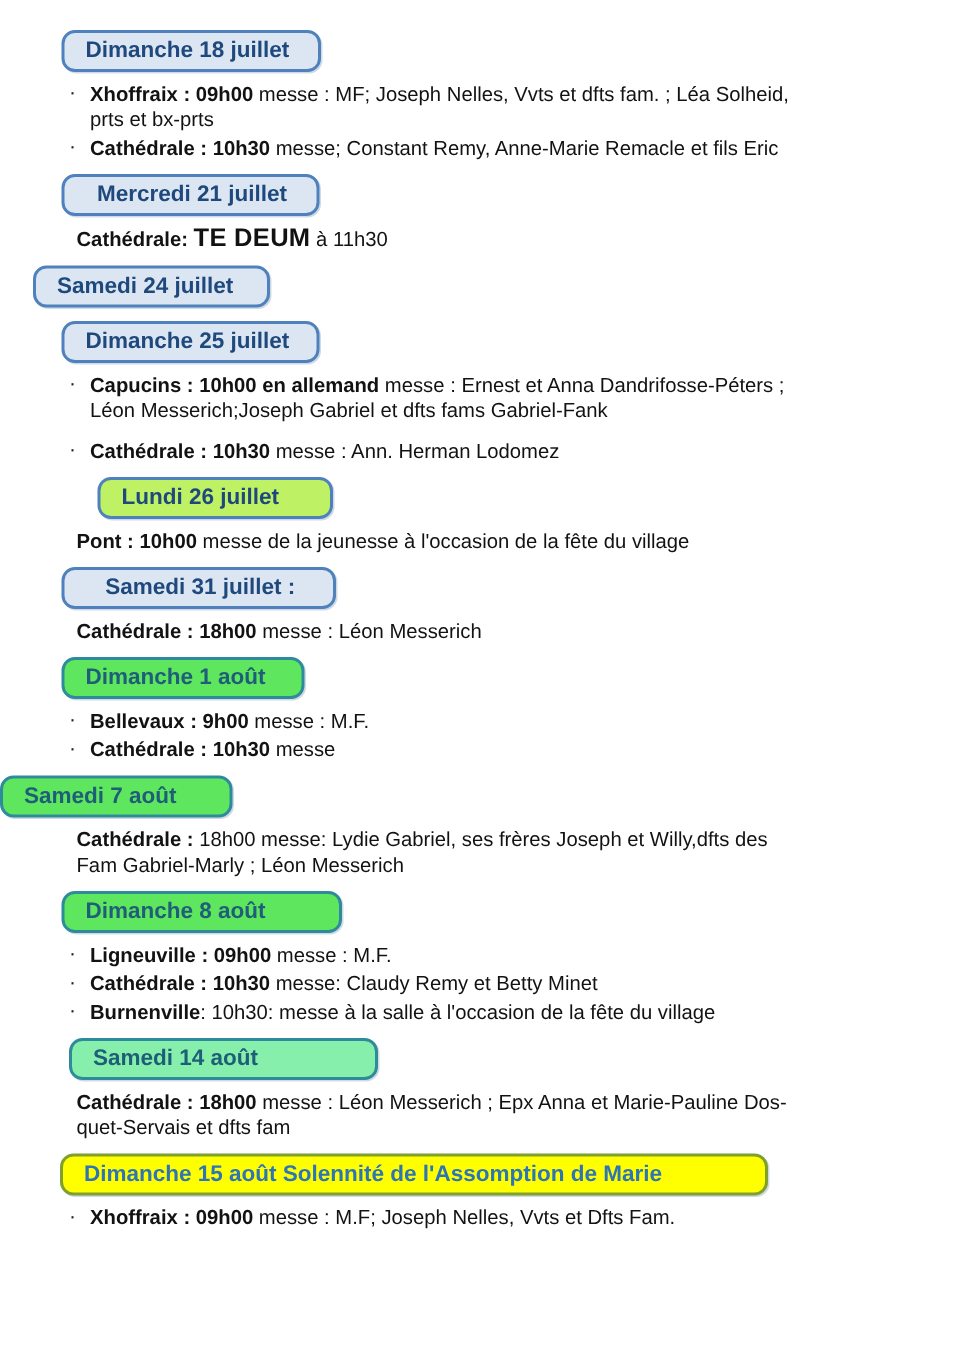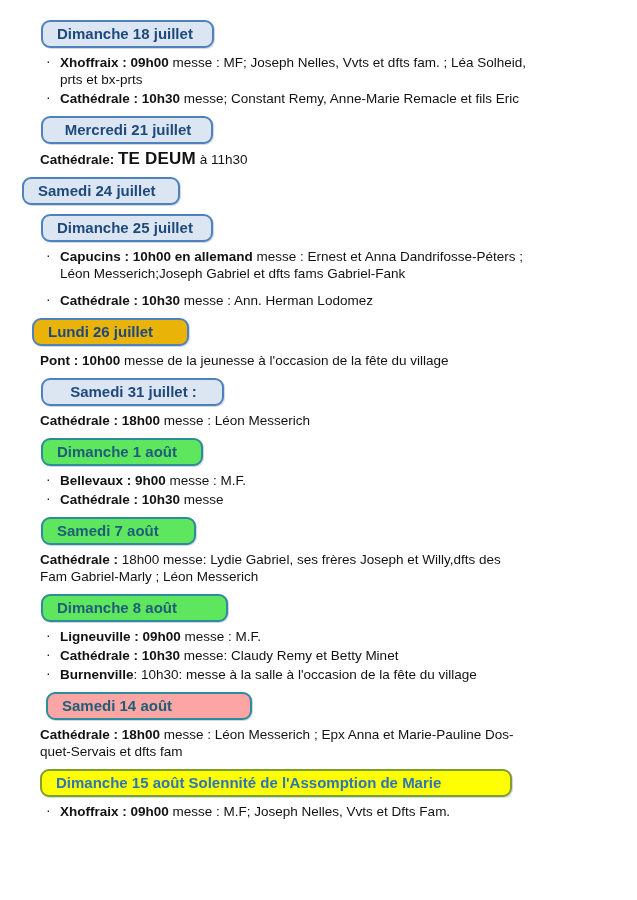--- a/index.html
+++ b/index.html
@@ -12,42 +12,42 @@
   .section{margin:0 0 9px 0;}
   .pill{
     display:inline-block;box-sizing:border-box;
     border:2px solid;border-radius:9px;
     padding:2px 12px 3px 14px;
     font-weight:bold;font-size:15px;line-height:19px;
     box-shadow:1px 1px 0 rgba(120,150,180,0.35);
     white-space:nowrap;
   }
   .item{
-    margin:1px 0 2px 0;padding-left:40px;padding-right:28px;
+    margin:1px 0 2px 0;padding-left:51px;padding-right:28px;
     font-size:13.5px;line-height:17px;position:relative;color:#121212;
   }
   .item.bulleted{padding-left:60px;}
   .item .bullet{
     position:absolute;left:46px;top:-1px;font-size:14px;color:#222;
   }
   .item:first-of-type{margin-top:6px;}
   .space-before{margin-top:10px;}
   .b{font-weight:bold;margin-top:20px;}
   .lg{font-size:17px;font-weight:bold;letter-spacing:0.2px;}
 </style>
 </head>
 <body>
 
 <div class="page">
   <div>
       <section class="section"><div class="pill" style="background: rgb(219, 230, 242); border-color: rgb(79, 129, 189); color: rgb(31, 73, 125); min-width: 173px; margin-left: 41px;">Dimanche 18 juillet</div><p class="item bulleted"><span class="bullet">·</span><span class="b">Xhoffraix : 09h00</span><span> messe : MF; Joseph Nelles, Vvts et dfts  fam. ; Léa Solheid,</span><br><span>prts et bx-prts</span></p><p class="item bulleted"><span class="bullet">·</span><span class="b">Cathédrale : 10h30</span><span> messe; Constant Remy, Anne-Marie Remacle et fils Eric</span></p></section>
       <section class="section"><div class="pill" style="background: rgb(219, 230, 242); border-color: rgb(79, 129, 189); color: rgb(31, 73, 125); min-width: 172px; margin-left: 41px; text-align: center;">Mercredi 21 juillet</div><p class="item"><span class="b">Cathédrale: </span><span class="b lg">TE DEUM</span><span> à 11h30</span></p></section>
       <section class="section"><div class="pill" style="background: rgb(219, 230, 242); border-color: rgb(79, 129, 189); color: rgb(31, 73, 125); min-width: 158px; margin-left: 22px;">Samedi 24 juillet</div></section>
       <section class="section"><div class="pill" style="background: rgb(219, 230, 242); border-color: rgb(79, 129, 189); color: rgb(31, 73, 125); min-width: 172px; margin-left: 41px;">Dimanche 25 juillet</div><p class="item bulleted"><span class="bullet">·</span><span class="b">Capucins : 10h00 en allemand</span><span> messe : Ernest et Anna Dandrifosse-Péters ;</span><br><span>Léon Messerich;Joseph Gabriel et dfts fams Gabriel-Fank</span></p><p class="item bulleted space-before"><span class="bullet">·</span><span class="b">Cathédrale : 10h30</span><span> messe : Ann. Herman Lodomez</span></p></section>
-      <section class="section"><div class="pill" style="background: #eab308; border-color: rgb(79, 129, 189); color: rgb(31, 73, 125); min-width: 157px; margin-left: 32px;">Lundi 26 juillet</div><p class="item"><span class="b">Pont : 10h00</span><span> messe de la jeunesse à l'occasion de la fête du village</span></p></section>
+      <section class="section"><div class="pill" style="background: #bef264; border-color: rgb(79, 129, 189); color: rgb(31, 73, 125); min-width: 157px; margin-left: 65px;">Lundi 26 juillet</div><p class="item"><span class="b">Pont : 10h00</span><span> messe de la jeunesse à l'occasion de la fête du village</span></p></section>
       <section class="section"><div class="pill" style="background: rgb(219, 230, 242); border-color: rgb(79, 129, 189); color: rgb(31, 73, 125); min-width: 183px; margin-left: 41px; text-align: center;">Samedi 31 juillet :</div><p class="item"><span class="b">Cathédrale : 18h00</span><span> messe : Léon Messerich</span></p></section>
       <section class="section"><div class="pill" style="background: rgb(94, 230, 94); border-color: rgb(46, 139, 155); color: rgb(31, 94, 120); min-width: 162px; margin-left: 41px;">Dimanche 1 août</div><p class="item bulleted"><span class="bullet">·</span><span class="b">Bellevaux : 9h00</span><span>  messe : M.F.</span></p><p class="item bulleted"><span class="bullet">·</span><span class="b">Cathédrale : 10h30</span><span> messe</span></p></section>
-      <section class="section"><div class="pill" style="background: rgb(94, 230, 94); border-color: rgb(46, 139, 155); color: rgb(31, 94, 120); min-width: 155px; margin-left: 41px;">Samedi 7 août</div><p class="item"><span class="b">Cathédrale :</span><span> 18h00 messe: Lydie Gabriel, ses frères Joseph et Willy,dfts des</span><br><span>Fam Gabriel-Marly ; Léon Messerich</span></p></section>
+      <section class="section"><div class="pill" style="background: rgb(94, 230, 94); border-color: rgb(46, 139, 155); color: rgb(31, 94, 120); min-width: 155px; ">Samedi 7 août</div><p class="item"><span class="b">Cathédrale :</span><span> 18h00 messe: Lydie Gabriel, ses frères Joseph et Willy,dfts des</span><br><span>Fam Gabriel-Marly ; Léon Messerich</span></p></section>
       <section class="section"><div class="pill" style="background: rgb(94, 230, 94); border-color: rgb(46, 139, 155); color: rgb(31, 94, 120); min-width: 187px; margin-left: 41px;">Dimanche 8 août</div><p class="item bulleted"><span class="bullet">·</span><span class="b">Ligneuville : 09h00</span><span> messe : M.F.</span></p><p class="item bulleted"><span class="bullet">·</span><span class="b">Cathédrale : 10h30</span><span> messe: Claudy Remy et Betty Minet</span></p><p class="item bulleted"><span class="bullet">·</span><span class="b">Burnenville</span><span>: 10h30: messe à la salle à l'occasion de la fête du village</span></p></section>
-      <section class="section"><div class="pill" style="background: #fca5a5; border-color: rgb(46, 139, 155); color: rgb(31, 94, 120); min-width: 206px; margin-left: 46px;">Samedi 14 août</div><p class="item"><span class="b">Cathédrale : 18h00</span><span> messe : Léon Messerich ; Epx Anna et Marie-Pauline Dos-</span><br><span>quet-Servais et dfts fam</span></p></section>
+      <section class="section"><div class="pill" style="background: #86efac; border-color: rgb(46, 139, 155); color: rgb(31, 94, 120); min-width: 206px; margin-left: 46px;">Samedi 14 août</div><p class="item"><span class="b">Cathédrale : 18h00</span><span> messe : Léon Messerich ; Epx Anna et Marie-Pauline Dos-</span><br><span>quet-Servais et dfts fam</span></p></section>
       <section class="section"><div class="pill" style="background: rgb(255, 255, 0); border-color: rgb(127, 159, 47); color: rgb(46, 117, 182); min-width: 472px; margin-left: 40px;">Dimanche 15 août Solennité de l'Assomption de Marie</div><p class="item bulleted"><span class="bullet">·</span><span class="b">Xhoffraix : 09h00</span><span> messe : M.F; Joseph Nelles, Vvts et Dfts Fam.</span></p></section>
     </div>
 </div>
 
 </body></html>

